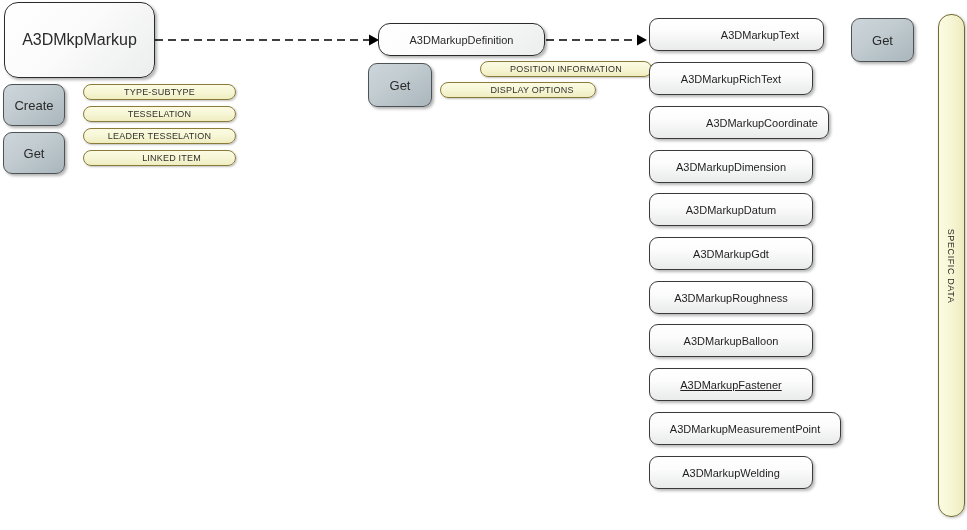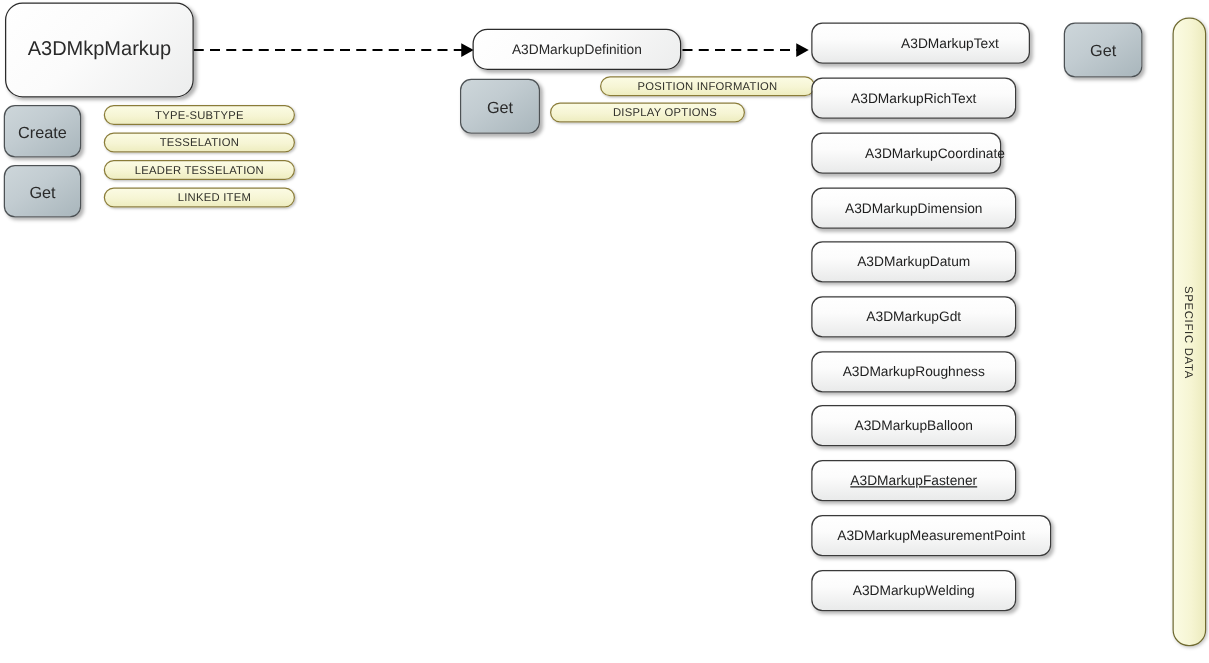--- a/index.html
+++ b/index.html
@@ -159,21 +159,21 @@
   <div class="node pill" style="left:440px; top:82px; width:156px; height:16px;padding-left:28px;">
     <span>DISPLAY OPTIONS</span>
   </div>
 
   <div class="node leafbox" style="left:649px; top:18px; width:175px; height:33px;padding-left:47px;">
     <span>A3DMarkupText</span>
   </div>
   <div class="node leafbox" style="left:649px; top:62px; width:164px; height:33px;">
     <span>A3DMarkupRichText</span>
   </div>
-  <div class="node leafbox" style="left:649px; top:106px; width:152px; height:33px;padding-left:46px;">
+  <div class="node leafbox" style="left:649px; top:106px; width:180px; height:33px;padding-left:46px;">
     <span>A3DMarkupCoordinate</span>
   </div>
   <div class="node leafbox" style="left:649px; top:150px; width:164px; height:33px;">
     <span>A3DMarkupDimension</span>
   </div>
   <div class="node leafbox" style="left:649px; top:193px; width:164px; height:33px;">
     <span>A3DMarkupDatum</span>
   </div>
   <div class="node leafbox" style="left:649px; top:237px; width:164px; height:33px;">
     <span>A3DMarkupGdt</span>

